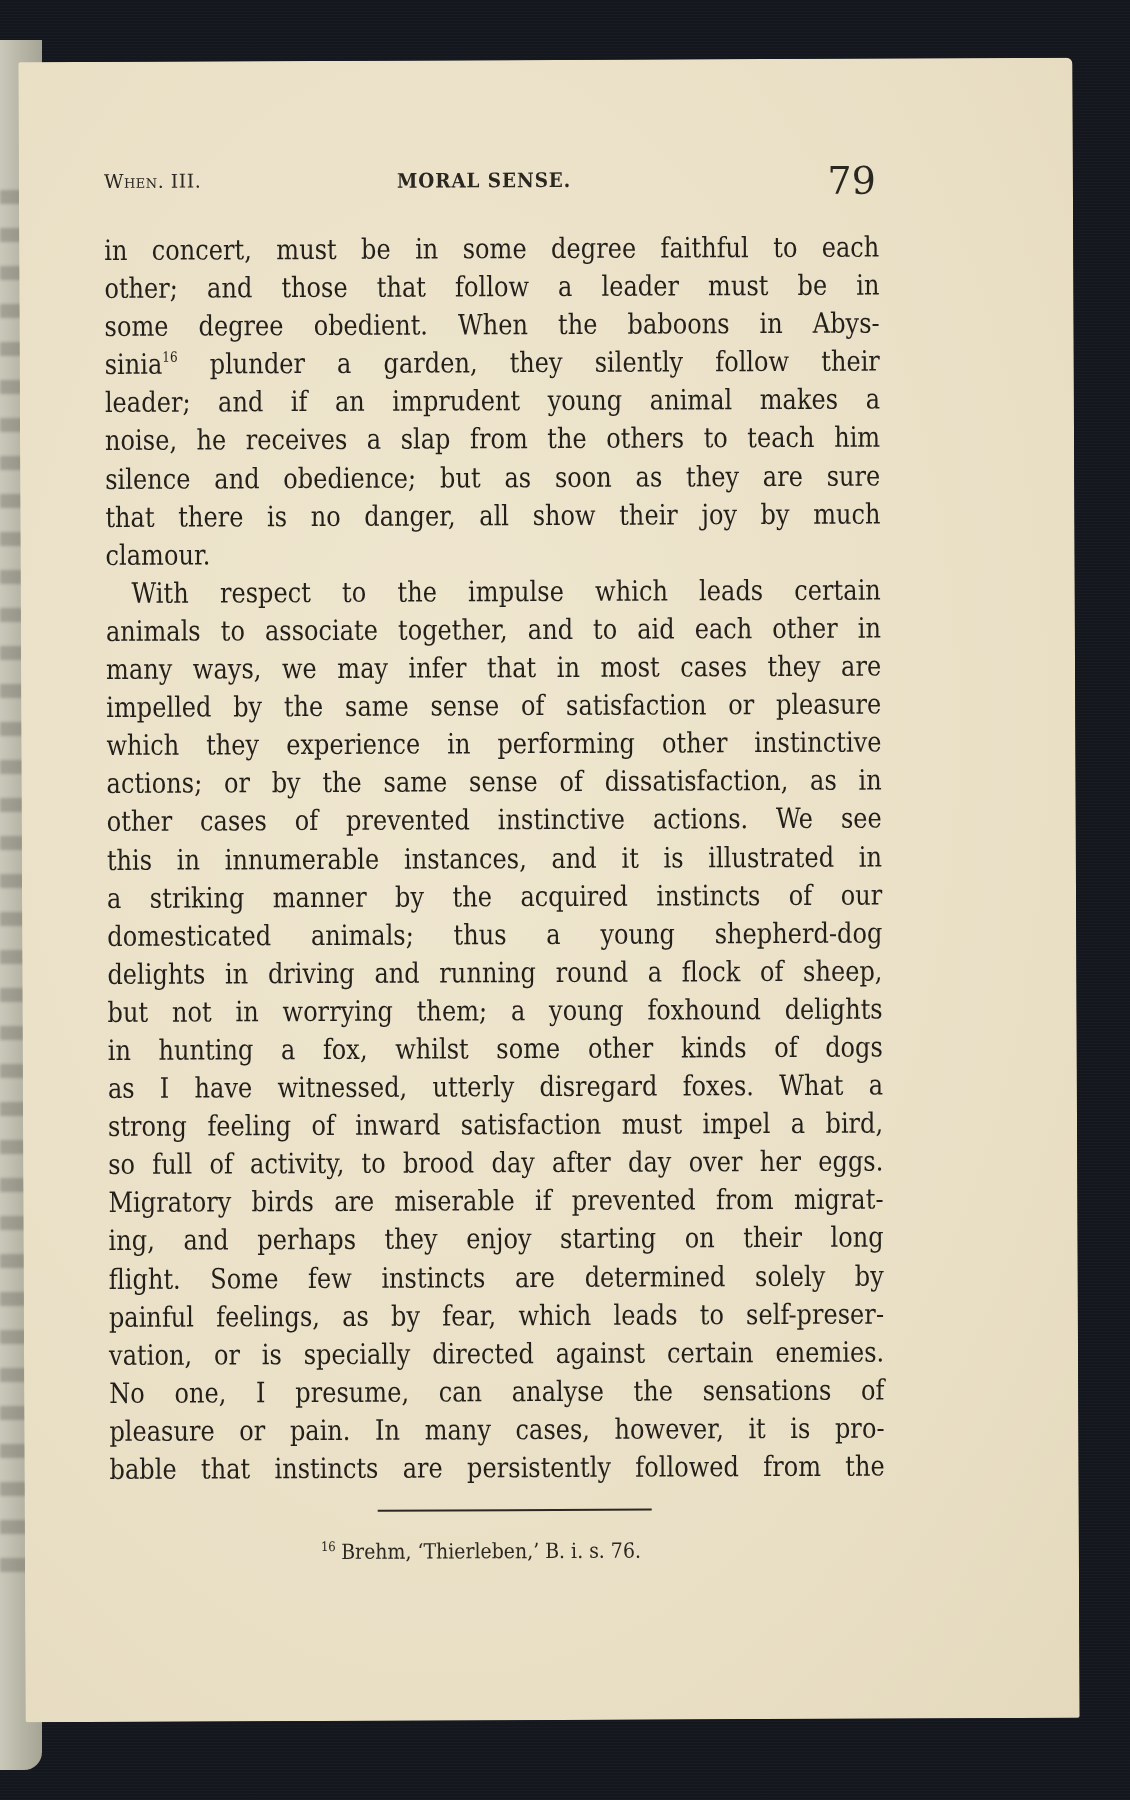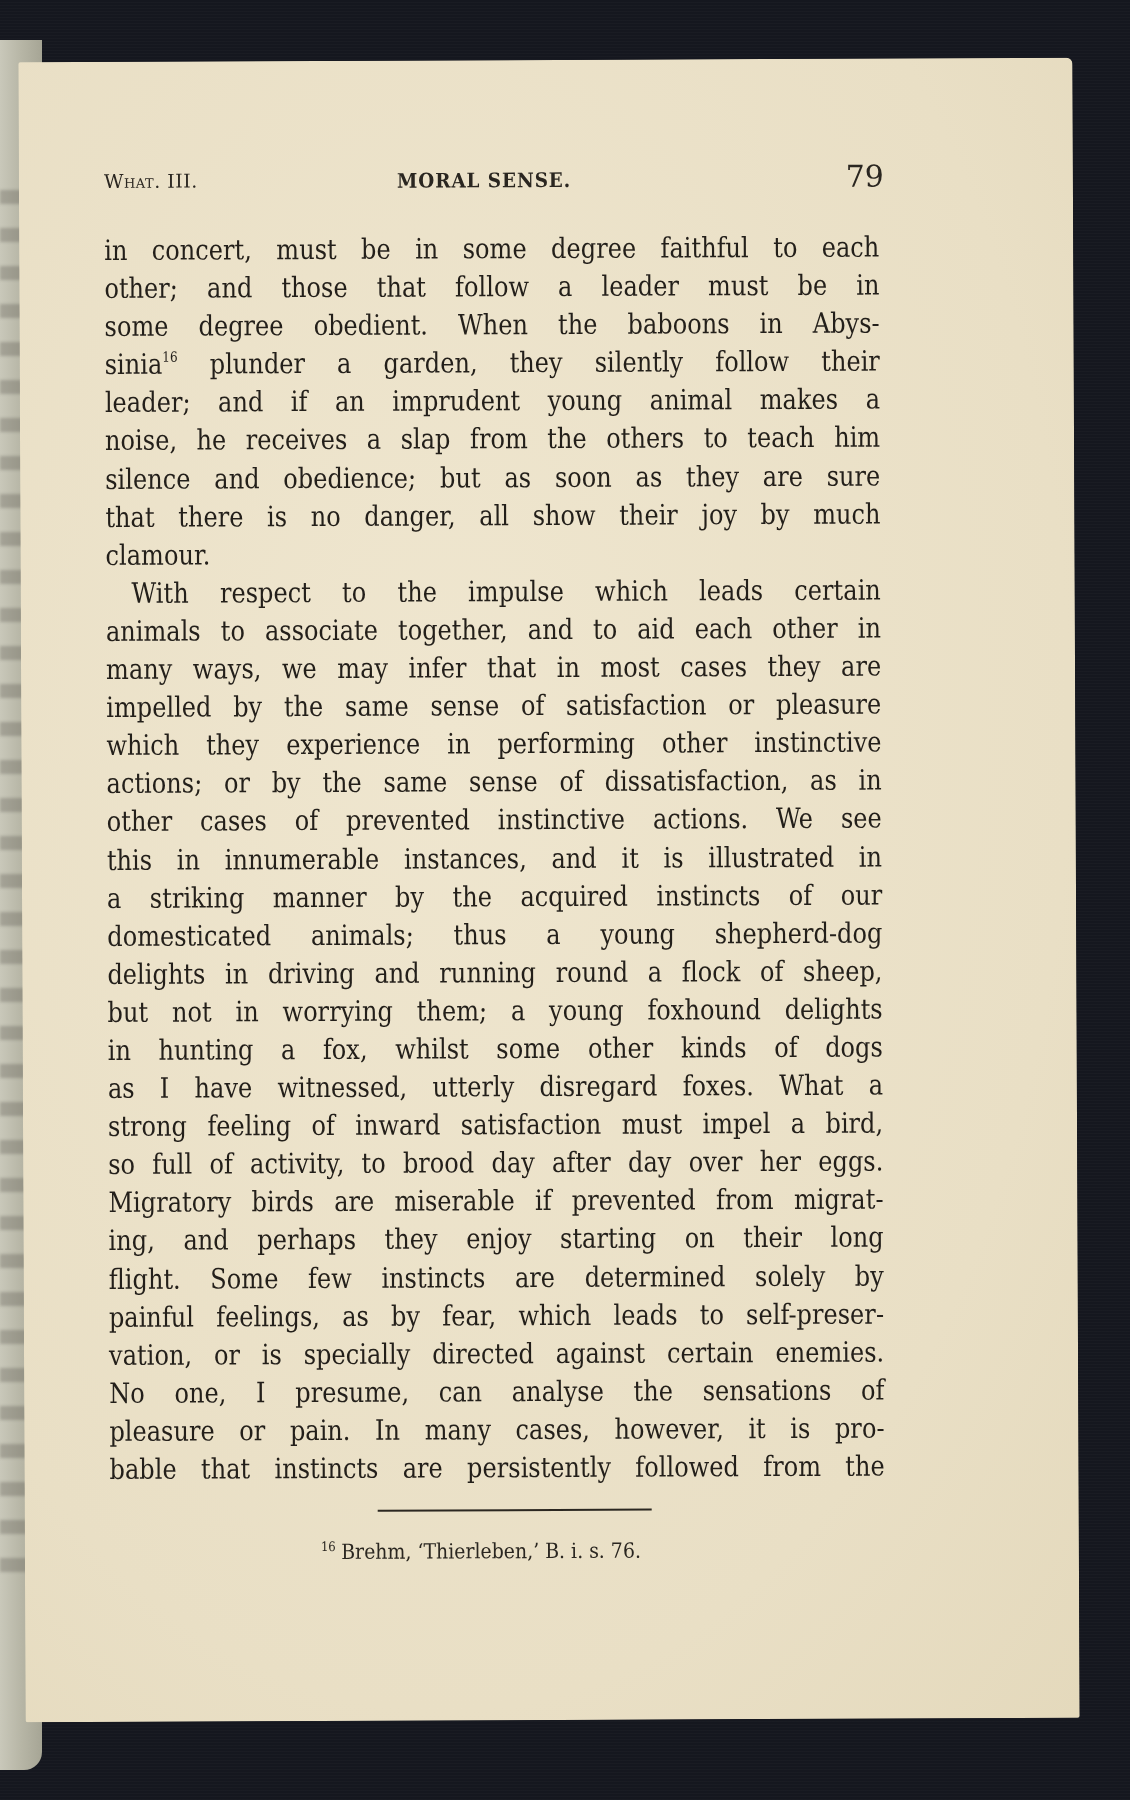--- a/index.html
+++ b/index.html
@@ -67,23 +67,23 @@
     left: 293px;
     top: 8px;
     font-size: 20px;
     letter-spacing: 1px;
     font-weight: bold;
     transform: scaleX(0.92);
     transform-origin: left center;
   }
   .rh-page {
     position: absolute;
-    right: 0;
+    right: 8px;
     top: 0px;
-    font-size: 30px;
+    font-size: 38px;
   }
   .body-text {
     position: absolute;
     left: 85px;
     top: 170px;
     width: 775px;
     color: #231f1a;
     font-size: 28px;
     line-height: 38.1px;
   }
@@ -136,21 +136,21 @@
 </head>
 <body>
 
 <div class="prev-page">
   <div class="ghost-lines"></div>
 </div>
 
 <div class="page">
 
   <div class="running-head">
-    <span class="rh-chapter">What. III.</span>
+    <span class="rh-chapter">When. III.</span>
     <span class="rh-title">MORAL SENSE.</span>
     <span class="rh-page">79</span>
   </div>
 
   <div class="body-text">
     <span class="line">in concert, must be in some degree faithful to each</span>
     <span class="line">other; and those that follow a leader must be in</span>
     <span class="line">some degree obedient. When the baboons in Abys-</span>
     <span class="line"><span>sinia</span><sup class="fn">16</sup><span> plunder a garden, they silently follow their</span></span>
     <span class="line">leader; and if an imprudent young animal makes a</span>

